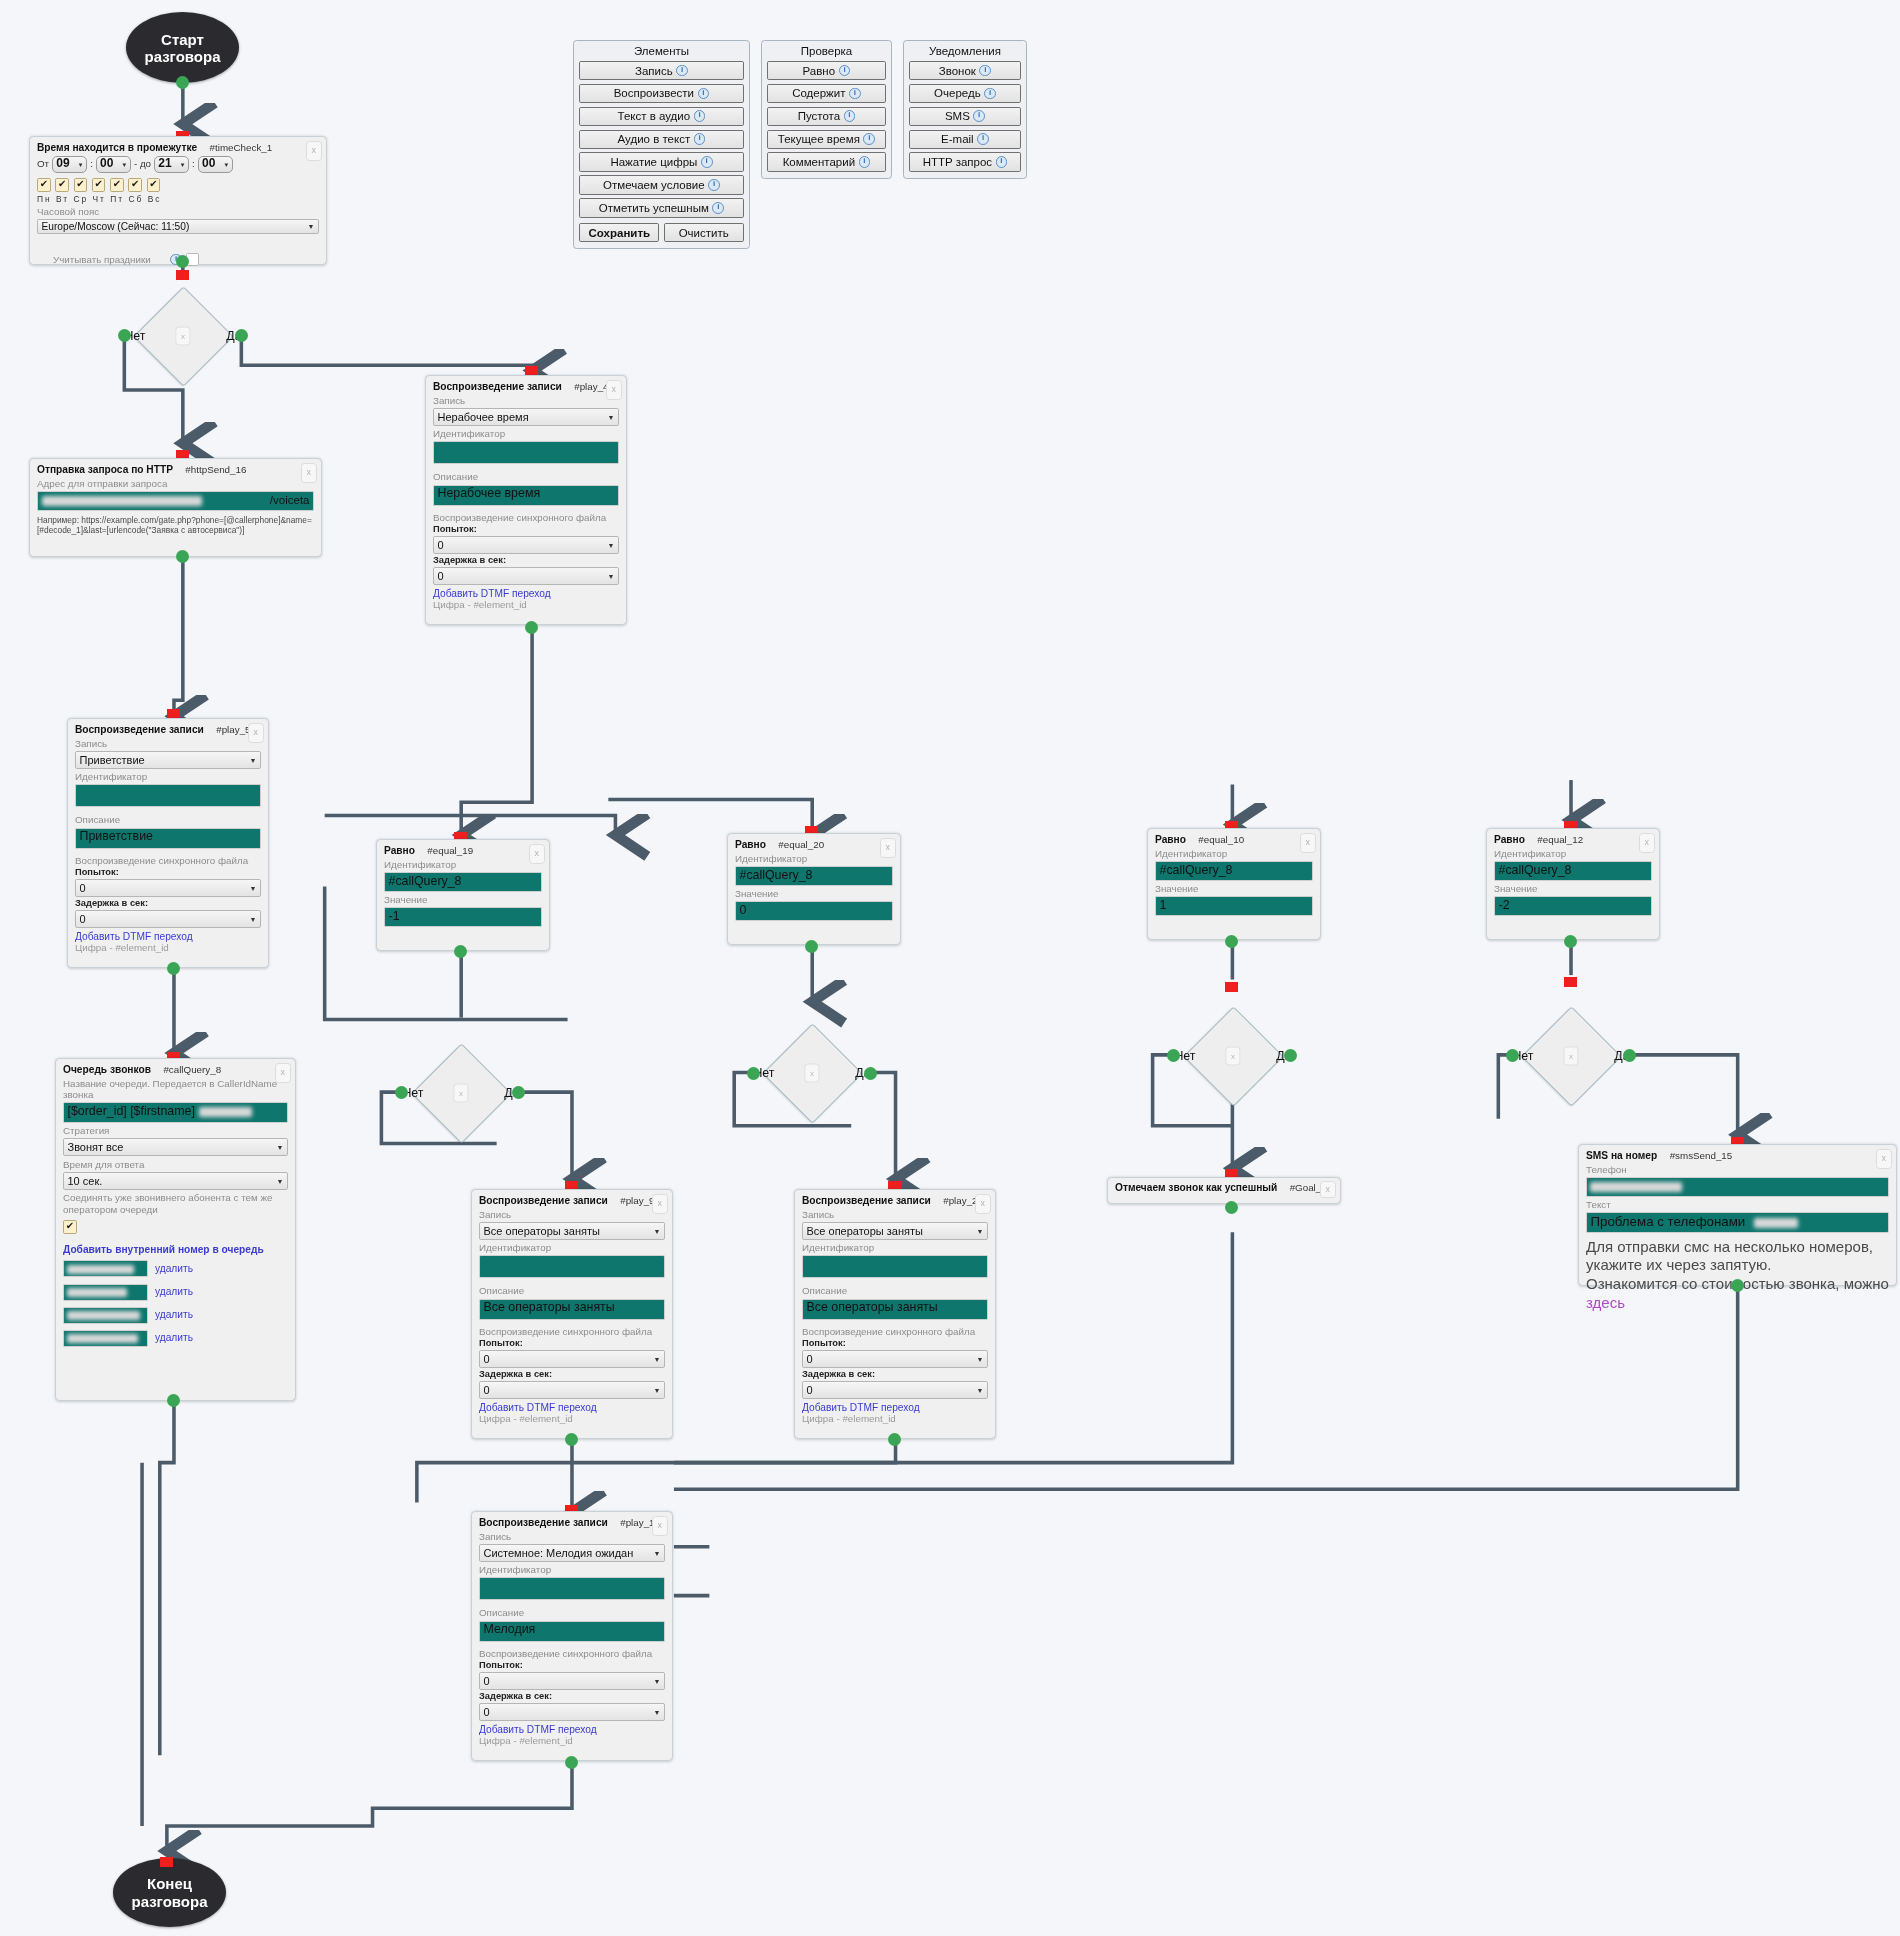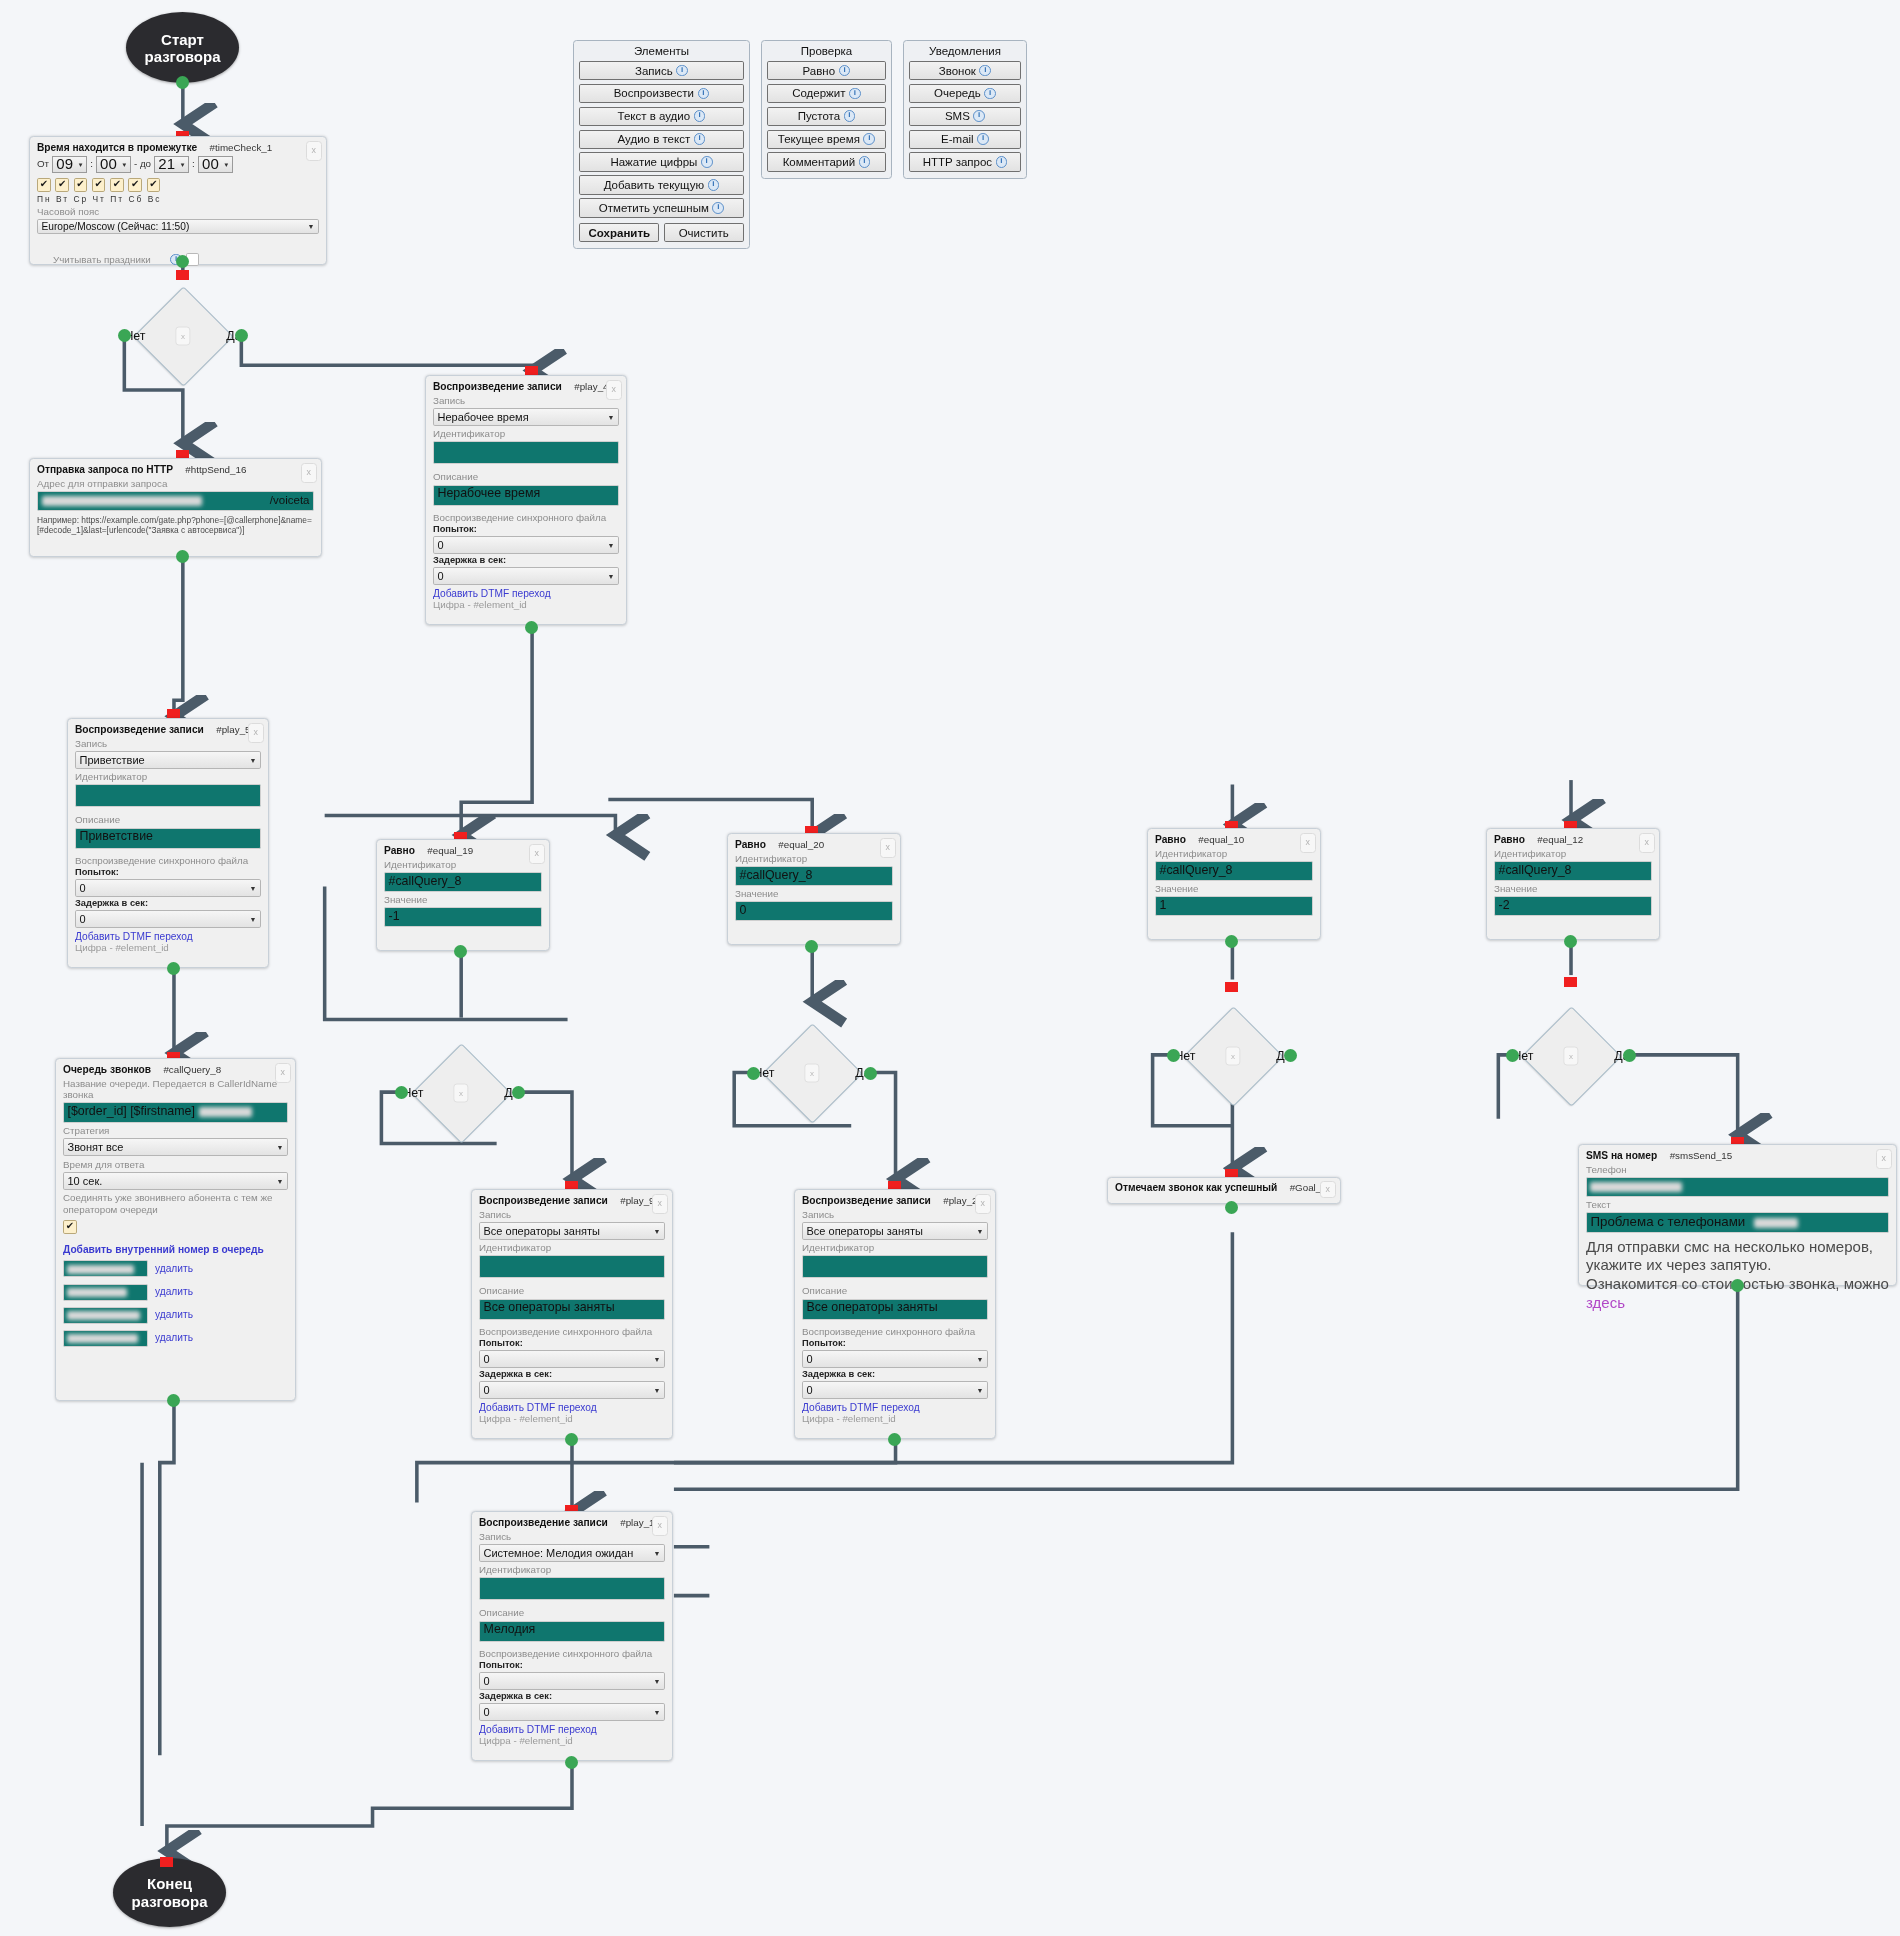--- a/index.html
+++ b/index.html
@@ -101,23 +101,23 @@
   .psel{
     background:linear-gradient(#fcfcfc,#f0f0f0);border:0.9px solid #8a8a8a;
     border-radius:1.8px;height:17px;font-size:10.6px;color:#111;padding:0.9px 14px 0.9px 4.4px;
     position:relative;line-height:14px;margin-bottom:4.4px;
   }
   .psel:after{content:"▼";position:absolute;right:4.4px;top:1.8px;font-size:7px;}
 
   
   .minisel{
     display:inline-block;background:linear-gradient(#f6f6f6,#e0e0e0);
-    border:0.9px solid #9a9a9a;border-radius:0;height:15px;
-    font-size:15px;line-height:13.3px;padding:0 12.4px 0 3.5px;position:relative;color:#111;
-    vertical-align:middle;min-width:17.7px;
+    border:0.9px solid #9a9a9a;border-radius:5px;height:15px;
+    font-size:12px;line-height:13.3px;padding:0 12.4px 0 3.5px;position:relative;color:#111;
+    vertical-align:middle;min-width:17.7px;font-weight:bold;
   }
   .minisel:after{content:"▼";position:absolute;right:2.7px;top:0.9px;font-size:6.2px;color:#333;}
   .chk{
     display:inline-block;width:11.5px;height:11.5px;background:#fdf0cc;
     border:0.9px solid #b9a87a;border-radius:1.8px;color:#1a1a1a;
     font-size:9.8px;line-height:10.6px;text-align:center;margin-right:0.9px;vertical-align:middle;
   }
   .chk.off{background:#fff;border-color:#b9b9b9;color:transparent;}
   .daysrow{font-size:8.4px;color:#333;letter-spacing:2px;margin-top:1.8px;}
   .lnkpink{color:#b148c7;}
@@ -206,21 +206,21 @@
       </div>
     <div class="pbtn">
         <span>Аудио в текст</span>
         <span class="iico">i</span>
       </div>
     <div class="pbtn">
         <span>Нажатие цифры</span>
         <span class="iico">i</span>
       </div>
     <div class="pbtn">
-        <span>Добавить текущую</span>
+        <span>Отмечаем условие</span>
         <span class="iico">i</span>
       </div>
     <div class="pbtn">
         <span>Отметить успешным</span>
         <span class="iico">i</span>
       </div>
     <div class="rowbtns" style="margin-top:5.3px;">
       <div class="pbtn bold">Сохранить</div>
       <div class="pbtn">Очистить</div>
     </div>

